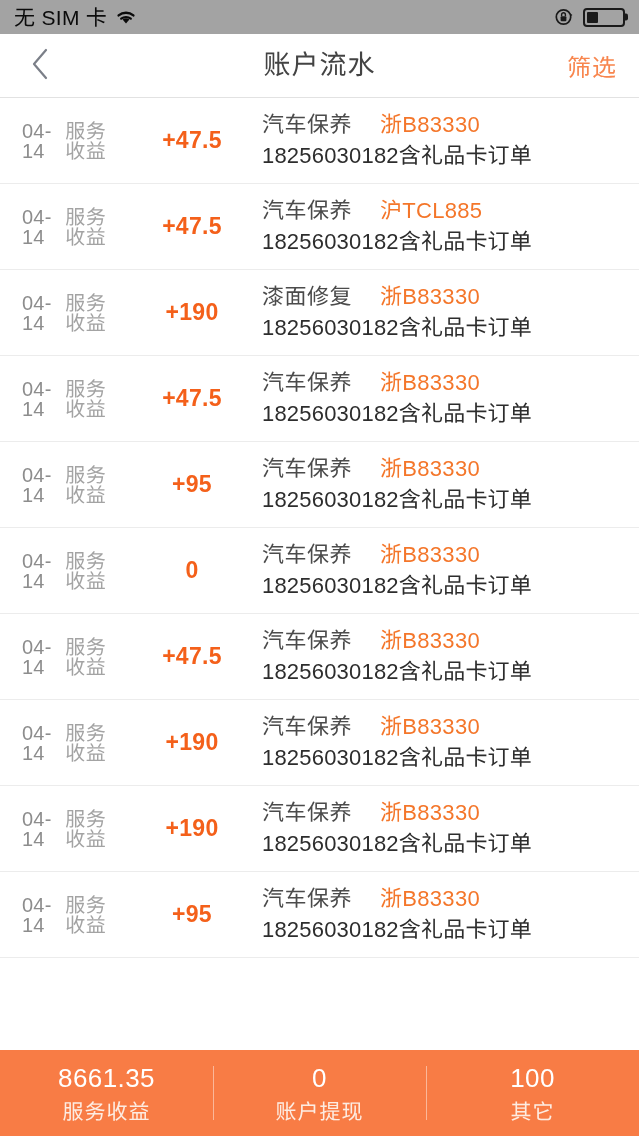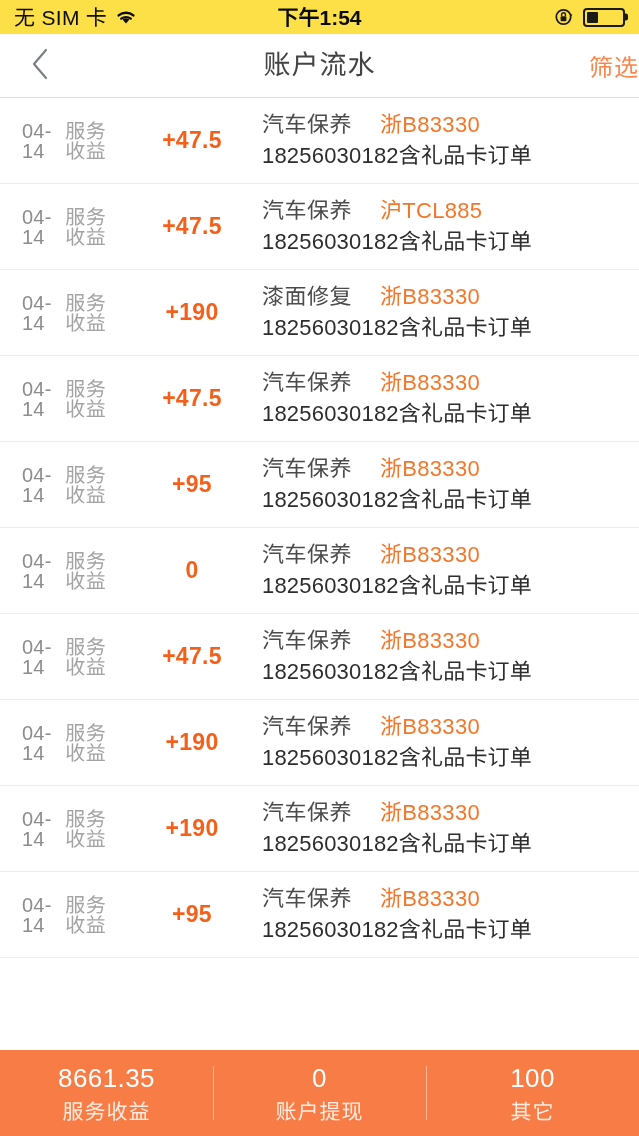--- a/index.html
+++ b/index.html
@@ -20,21 +20,21 @@
     height: 1136px;
     background: #ffffff;
     display: flex;
     flex-direction: column;
   }
 
   
   .status-bar {
     height: 34px;
     flex: 0 0 34px;
-    background: #fde047;
+    background: #a3a3a3;
     display: flex;
     align-items: center;
     padding: 0 14px;
     box-sizing: border-box;
     position: relative;
   }
   .status-left {
     display: flex;
     align-items: center;
     gap: 7px;
@@ -118,20 +118,21 @@
     left: 0; right: 0;
     text-align: center;
     font-size: 27px;
     color: #434343;
     letter-spacing: 1px;
     line-height: 1;
     pointer-events: none;
   }
   .nav-action {
     margin-left: auto;
+    padding-right: 22px;
     font-size: 24px;
     color: #f8864e;
     letter-spacing: 1px;
     cursor: pointer;
   }
 
   
   .list {
     flex: 1 1 auto;
     background: #ffffff;
@@ -256,21 +257,20 @@
     <div class="status-left">
       <span class="status-carrier">无 SIM 卡</span>
       <span>
         <svg class="wifi-icon" width="24" height="18" viewBox="0 0 24 18">
           <path d="M12 15.6 L8.6 11.6 a5.4 5.4 0 0 1 6.8 0 Z" fill="#0b0b0b"></path>
           <path d="M4.6 7.4 a11.6 11.6 0 0 1 14.8 0" stroke="#0b0b0b" stroke-width="2.4" fill="none" stroke-linecap="round"></path>
           <path d="M7.2 10.7 a7.6 7.6 0 0 1 9.6 0" stroke="#0b0b0b" stroke-width="2.2" fill="none" stroke-linecap="round"></path>
         </svg>
       </span>
     </div>
-    <div class="status-time">下午1:54</div>
     <div class="status-right">
       <span>
         <svg class="lock-icon" width="20" height="20" viewBox="0 0 20 20">
           <circle cx="9.5" cy="10" r="7.2" fill="none" stroke="#1a1a1a" stroke-width="1.7"></circle>
           <rect x="6.6" y="9.2" width="5.8" height="5" rx="1" fill="#1a1a1a"></rect>
           <path d="M7.6 9.2 v-1.5 a1.9 1.9 0 0 1 3.8 0 v1.5" fill="none" stroke="#1a1a1a" stroke-width="1.4"></path>
           <path d="M16.4 6.4 l2 1.6 -2 1.6 z" fill="#1a1a1a"></path>
         </svg>
       </span>
       <span class="battery">

